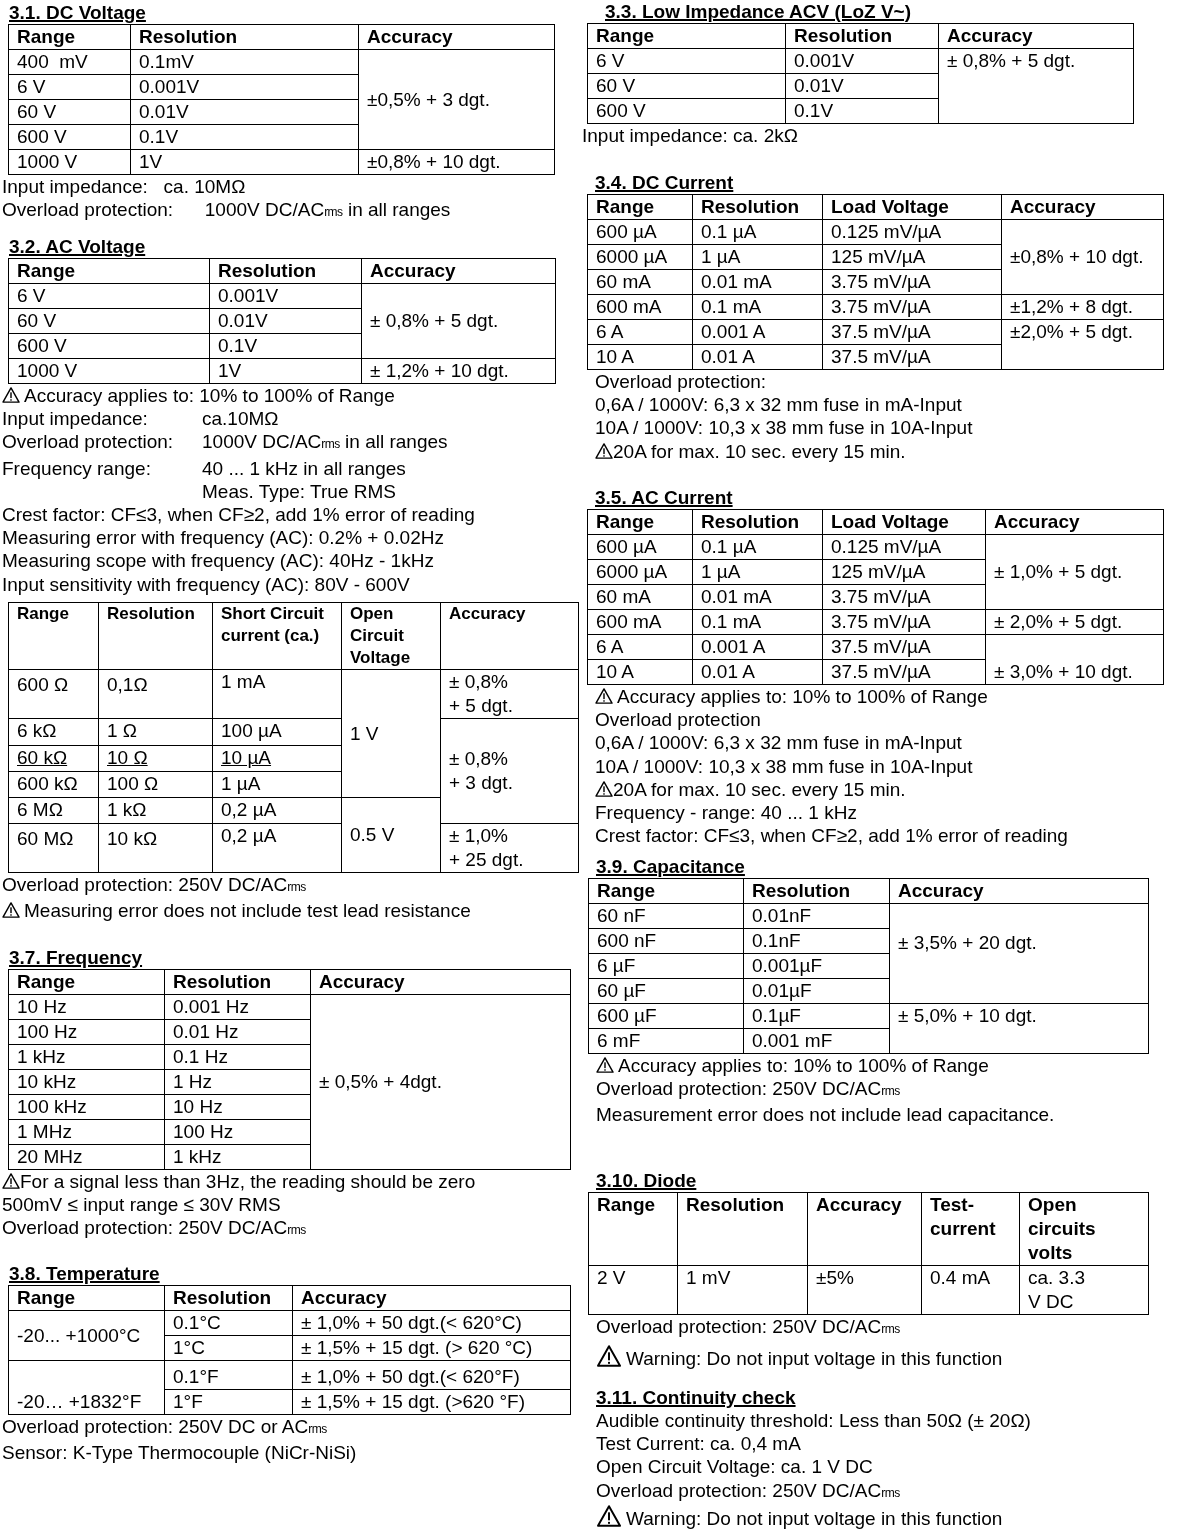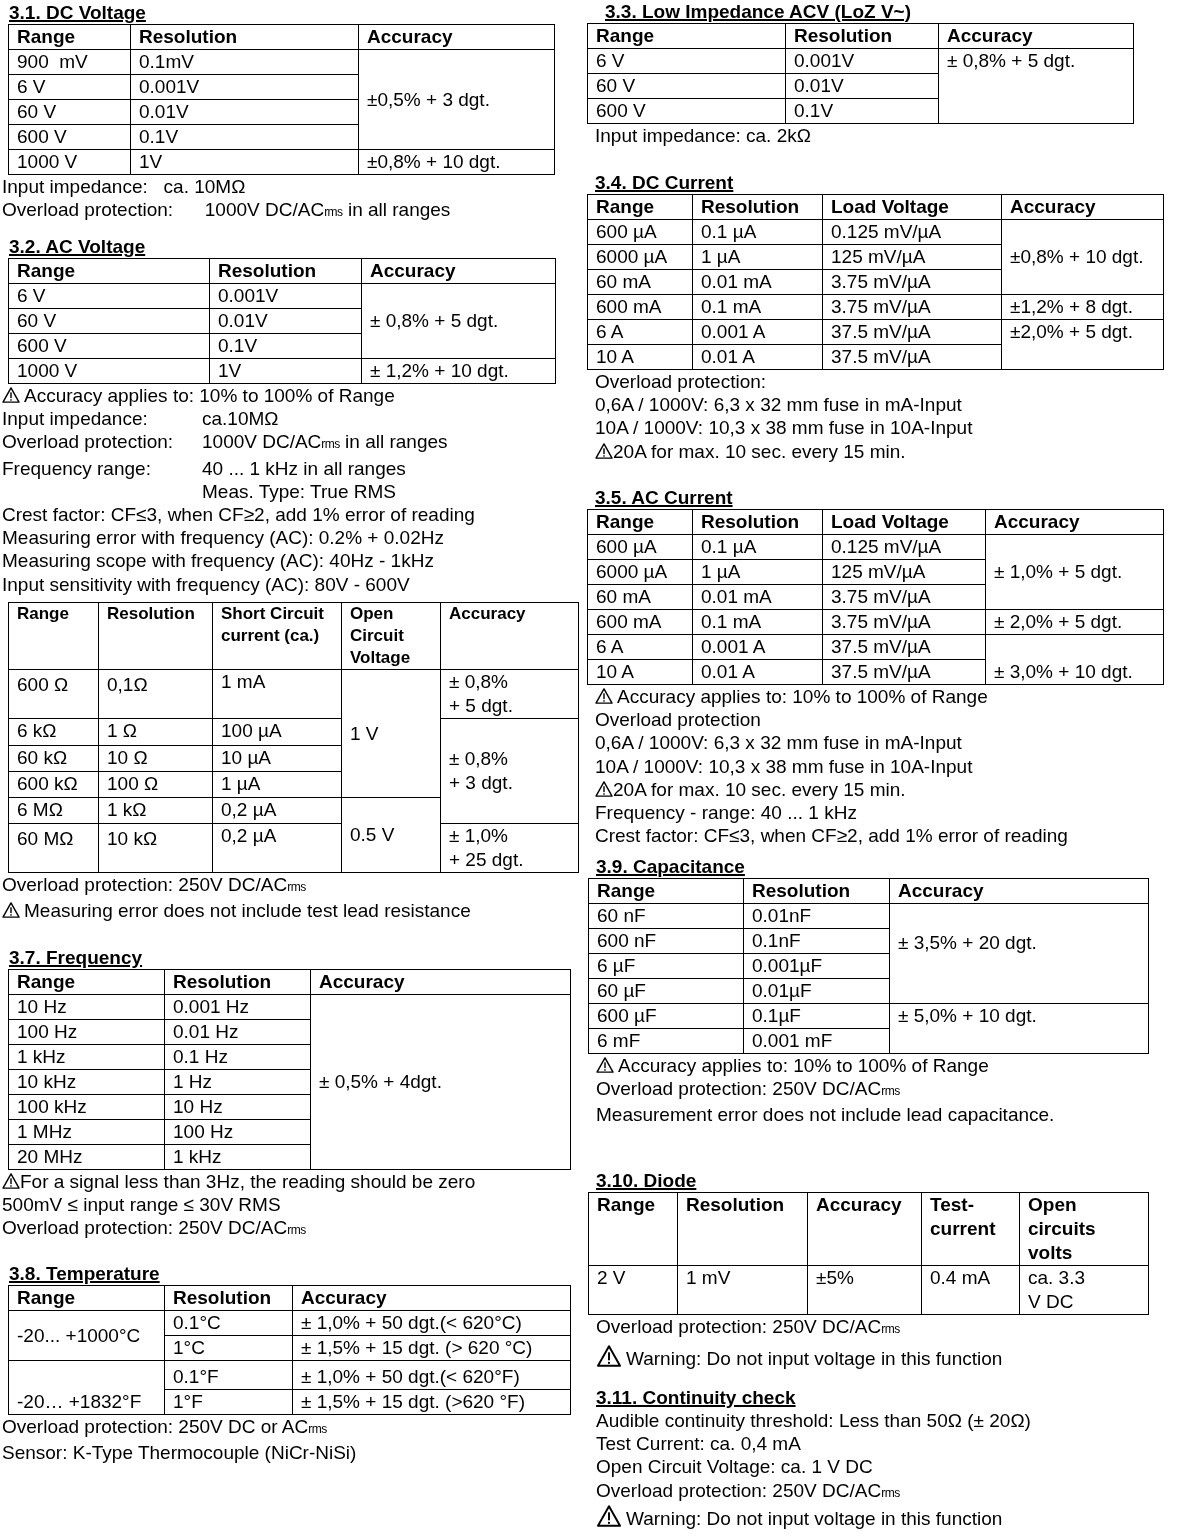--- a/index.html
+++ b/index.html
@@ -41,21 +41,21 @@
         <col style="width:228px">
         <col style="width:196px">
       </colgroup>
     <tbody>
         <tr>
       <th>Range</th>
       <th>Resolution</th>
       <th>Accuracy</th>
     </tr>
     <tr>
-      <td style="white-space:pre">900  mV</td>
+      <td style="white-space:pre">400  mV</td>
       <td>0.1mV</td>
       <td class="mid" rowspan="4">±0,5% + 3 dgt.</td>
     </tr>
     <tr>
       <td>6 V</td>
       <td>0.001V</td>
     </tr>
     <tr>
       <td>60 V</td>
       <td>0.01V</td>
@@ -155,21 +155,21 @@
     </tr>
     <tr style="height:27px;">
       <td>6 kΩ</td>
       <td>1 Ω</td>
       <td>100 µA</td>
       <td class="mid" rowspan="4">
             <div>± 0,8%</div>
             <div>+ 3 dgt.</div>
           </td>
     </tr>
-    <tr style="height:26px;">
+    <tr style="height:26px;text-decoration:underline;">
       <td>60 kΩ</td>
       <td>10 Ω</td>
       <td>10 µA</td>
     </tr>
     <tr style="height:26px;">
       <td>600 kΩ</td>
       <td>100 Ω</td>
       <td>1 µA</td>
     </tr>
     <tr style="height:26px;padding-left:40px;">
@@ -313,21 +313,21 @@
     <tr>
       <td>60 V</td>
       <td>0.01V</td>
     </tr>
     <tr>
       <td>600 V</td>
       <td>0.1V</td>
     </tr>
   </tbody>
     </table>
-  <div class="notes" style="margin-left:17px">
+  <div class="notes" style="margin-left:4px">
     <div>Input impedance: ca. 2kΩ</div>
   </div>
 </div>
 
 <div class="sec" style="left:578px; top:172px;">
   <div class="title" style="margin-left:17px">3.4. DC Current</div>
   <table class="spec" style="margin-left:9px; width:576px;">
     <colgroup>
         <col style="width:105px">
         <col style="width:130px">

